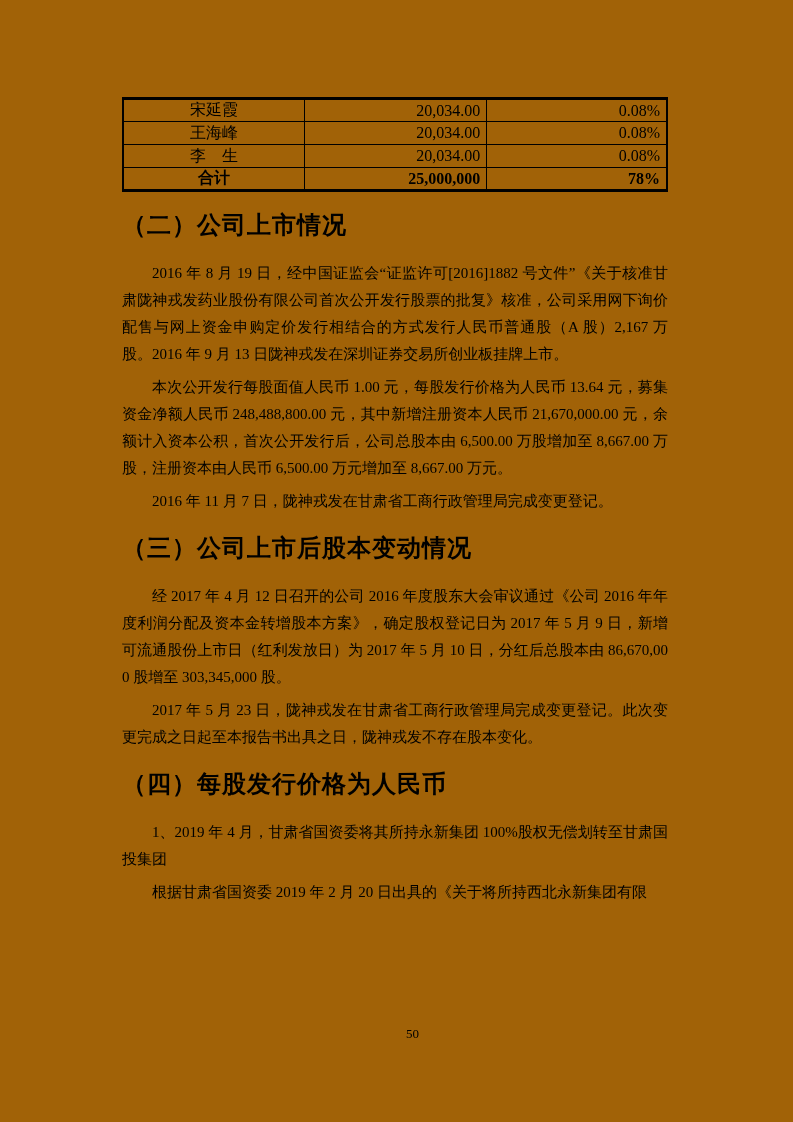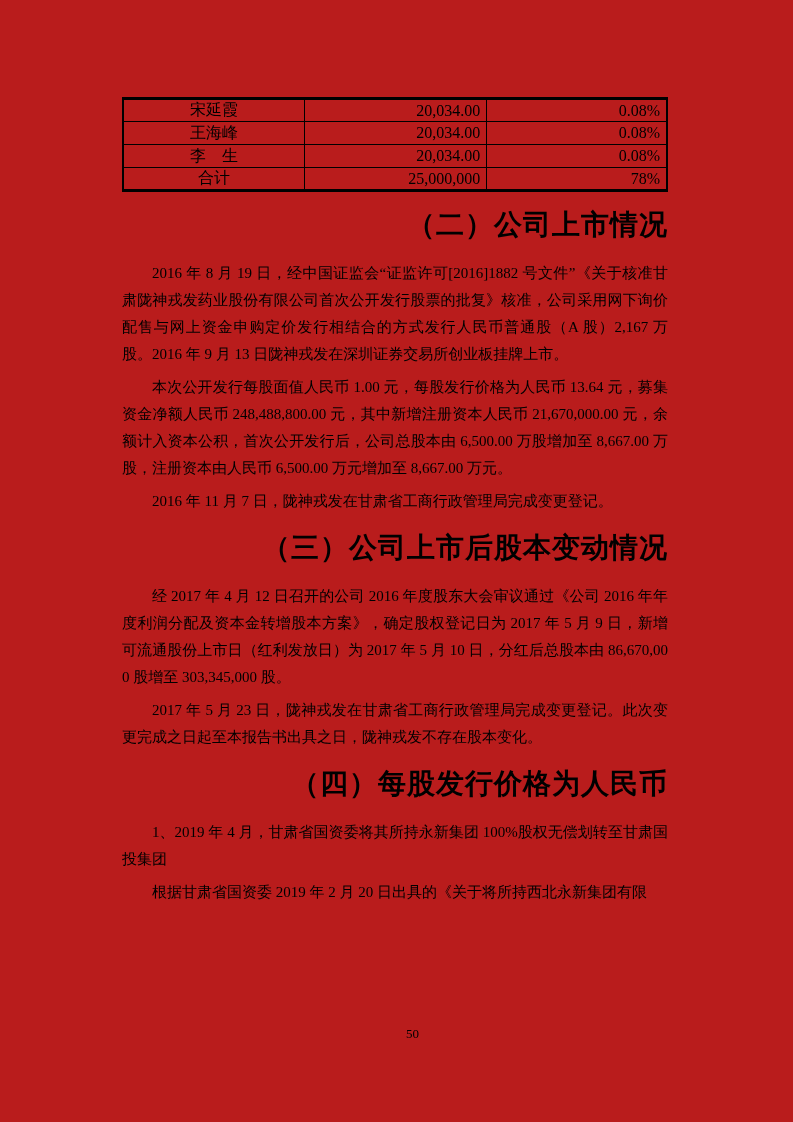--- a/index.html
+++ b/index.html
@@ -2,21 +2,21 @@
 <html lang="zh"><head>
 <meta charset="utf-8">
 <style>
   * { margin: 0; padding: 0; box-sizing: border-box; }
   html, body { background: #e8e8e8; }
   .page {
     position: relative;
     width: 793px;
     height: 1122px;
     margin: 0 auto;
-    background: #b91c1c;
+    background: #a16207;
     color: #000000;
     font-family: "Liberation Serif", "DejaVu Serif", serif;
     overflow: hidden;
   }
   .content {
     position: absolute;
     top: 97px;
     left: 122px;
     width: 546px;
   }
@@ -32,30 +32,29 @@
   table.share-table td {
     border: 1px solid #000;
     height: 23px;
     padding: 0 6px;
     vertical-align: middle;
     white-space: nowrap;
   }
   td.c-name { width: 182px; text-align: center; }
   td.c-num  { width: 183px; text-align: right; }
   td.c-pct  { width: 181px; text-align: right; }
-  tr.total-row td { font-weight: normal; margin-top: 28px; }
+  tr.total-row td { font-weight: bold; margin-top: 28px; }
   
   h2.sec-heading {
     font-family: "Liberation Sans", "DejaVu Sans", sans-serif;
     font-weight: bold;
-    font-size: 28px;
+    font-size: 24px;
     line-height: 27px;
     letter-spacing: 1px;
     margin: 19px 0 22px 0;
-    text-align: right;
   }
   
   p.body-para {
     font-size: 15px;
     line-height: 27px;
     text-align: justify;
     text-indent: 30px;
     margin: 0 0 6px 0;
     word-break: break-all;
   }

